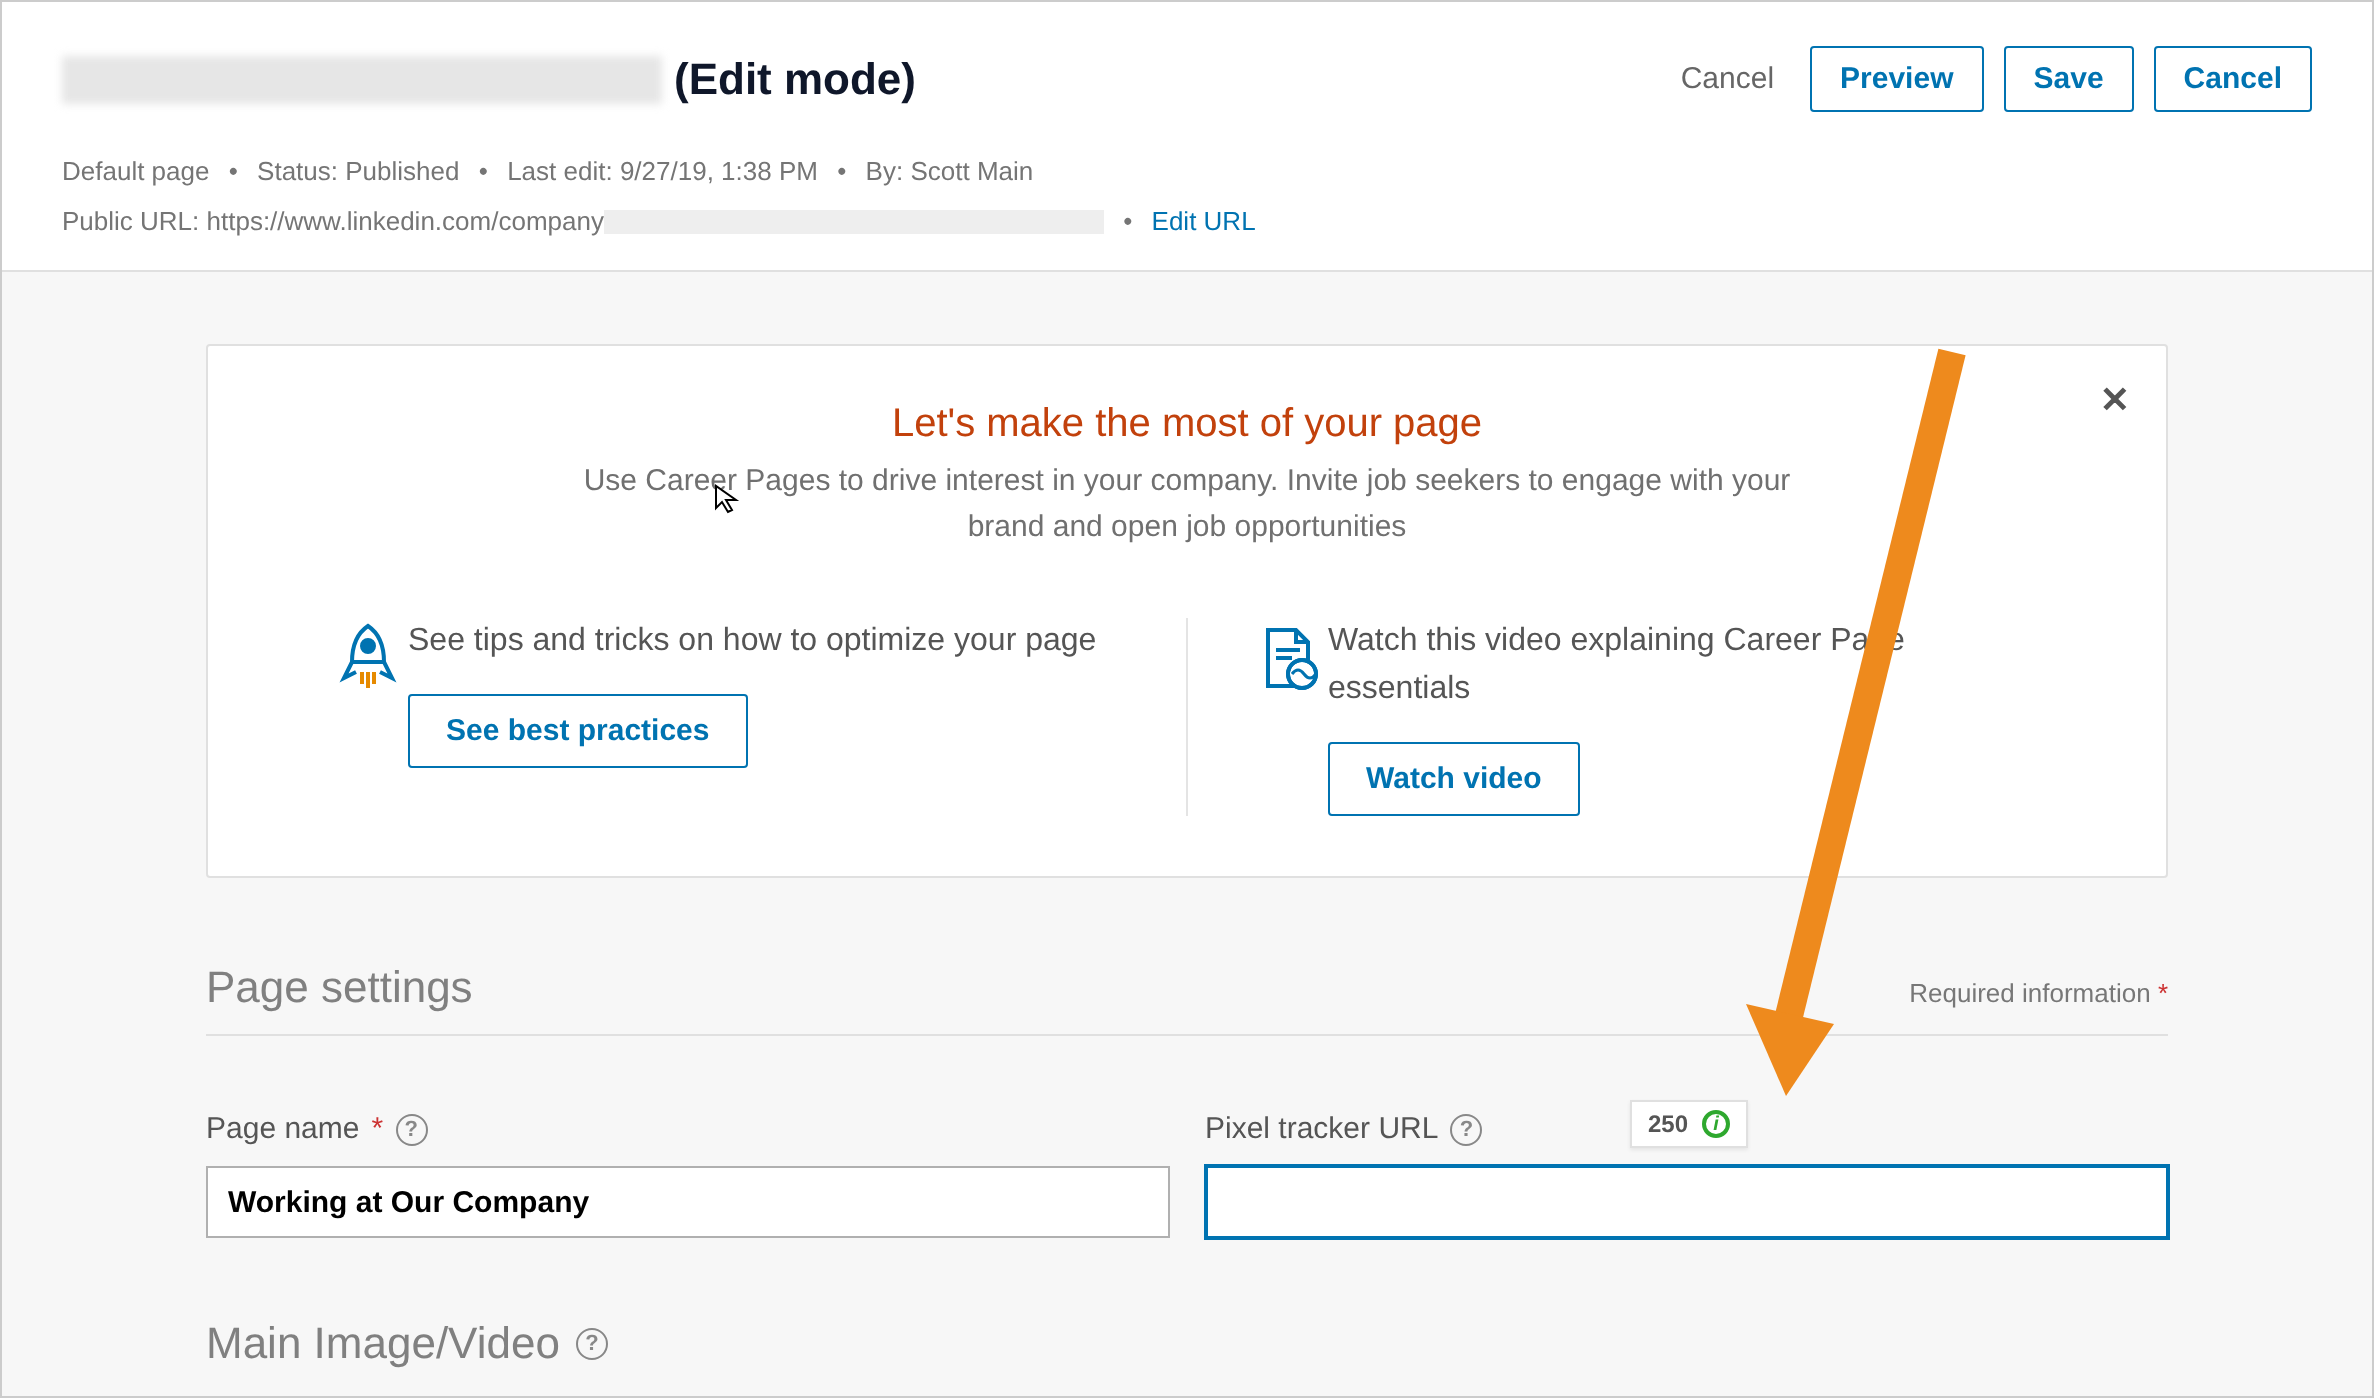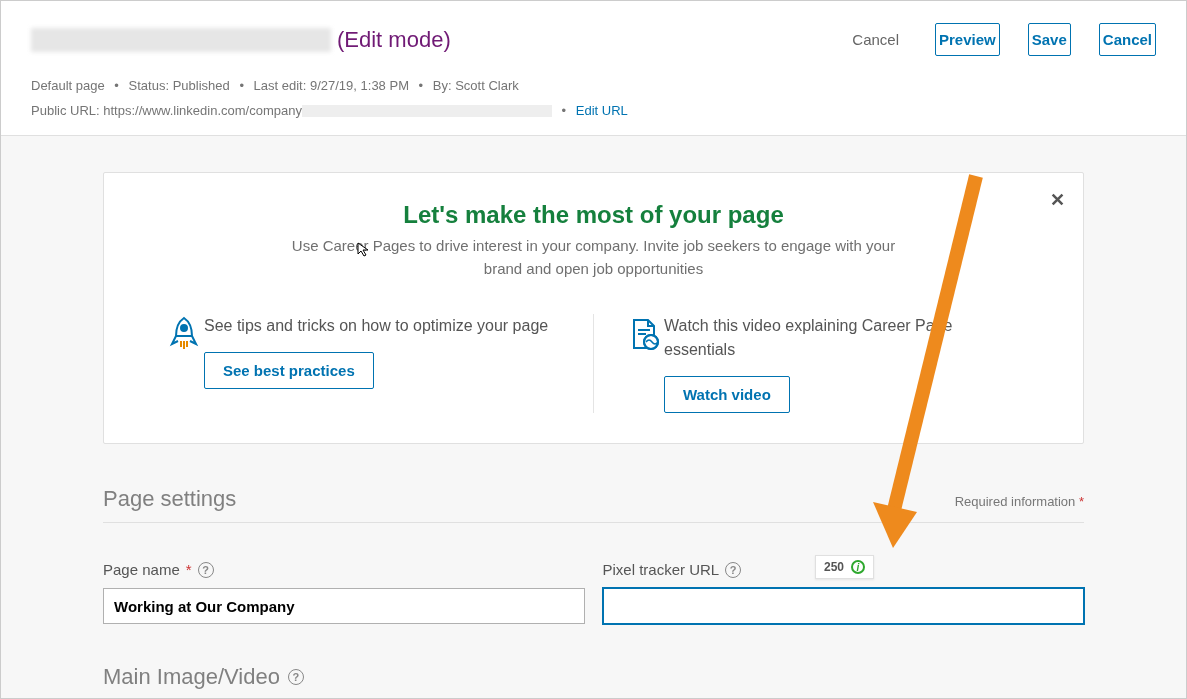--- a/index.html
+++ b/index.html
@@ -2,35 +2,35 @@
 <html><head>
 <meta charset="utf-8">
 <style>
 * { box-sizing: border-box; margin: 0; padding: 0; }
 body { font-family: -apple-system, BlinkMacSystemFont, "Segoe UI", Arial, sans-serif; background: #fff; color: #4a4a4a; font-size: 14px; width: 1187px; height: 699px; border: 1px solid #ccc; overflow: hidden; }
 
 .header { padding: 22px 30px 12px 30px; border-bottom: 1px solid #e0e0e0; }
 .header-top { display: flex; align-items: center; justify-content: space-between; }
 .title-area { display: flex; align-items: center; gap: 6px; }
 .title-blur { width: 300px; height: 24px; background: #e6e6e6; filter: blur(2px); }
-.edit-mode { color: #701a75; font-size: 22px; font-weight: 400; }
-.header-actions { display: flex; align-items: center; gap: 28px; }
+.edit-mode { color: #0f172a; font-size: 22px; font-weight: 700; }
+.header-actions { display: flex; align-items: center; gap: 10px; }
 .link-btn { color: #666; font-size: 15px; cursor: pointer; padding: 6px 8px; }
-.outline-btn { border: 1px solid #0073b1; color: #0073b1; background: #fff; padding: 7px 3px; font-size: 15px; font-weight: 600; cursor: pointer; border-radius: 2px; }
+.outline-btn { border: 1px solid #0073b1; color: #0073b1; background: #fff; padding: 7px 14px; font-size: 15px; font-weight: 600; cursor: pointer; border-radius: 2px; }
 
 .meta { color: #757575; font-size: 13px; margin-top: 18px; line-height: 1.9; }
 .meta .sep { margin: 0 6px; }
 .meta-redact { display:inline-block; width: 250px; height: 12px; background: #eee; vertical-align: middle; }
 .edit-url { color: #0073b1; cursor: pointer; }
 
 .body-area { background: #f7f7f7; padding: 36px 102px 0 102px; position: relative; height: 570px; }
 
 .promo { background: #fff; border: 1px solid #e0e0e0; border-radius: 2px; padding: 28px 30px 30px 30px; position: relative; }
 .promo-close { position: absolute; top: 16px; right: 18px; font-size: 18px; color: #555; cursor: pointer; font-weight: bold; }
-.promo-title { text-align: center; font-size: 24px; font-weight: 700; color: #15803d; }
+.promo-title { text-align: center; font-size: 20px; font-weight: 400; color: #c2410c; }
 .promo-sub { text-align: center; color: #707070; font-size: 15px; max-width: 620px; margin: 6px auto 0 auto; line-height: 1.5; }
 
 .promo-cols { display: flex; margin-top: 34px; }
 .promo-col { flex: 1; display: flex; align-items: flex-start; padding: 0 30px; }
 .promo-col:first-child { border-right: 1px solid #e4e4e4; }
 .promo-icon { width: 40px; flex: 0 0 40px; color: #0073b1; }
 .promo-text { color: #555; font-size: 16px; line-height: 1.5; }
 .promo-btn { border: 1px solid #0073b1; color: #0073b1; background: #fff; padding: 9px 18px; font-size: 15px; font-weight: 600; cursor: pointer; margin-top: 14px; border-radius: 2px; }
 
 .section-head { display: flex; justify-content: space-between; align-items: baseline; margin-top: 42px; border-bottom: 1px solid #e0e0e0; padding-bottom: 10px; }
@@ -72,21 +72,21 @@
   <div class="meta">
     <span>Default page</span>
     <span class="sep">•</span>
     <span>Status:</span>
     <span>Published</span>
     <span class="sep">•</span>
     <span>Last edit:</span>
     <span>9/27/19, 1:38 PM</span>
     <span class="sep">•</span>
     <span>By:</span>
-    <span>Scott Clark</span>
+    <span>Scott Main</span>
     <br>
     <span>Public URL:</span>
     <span>https://www.linkedin.com/company</span><span class="meta-redact"></span>
     <span class="sep">•</span>
     <span class="edit-url">Edit URL</span>
   </div>
 </div>
 
 <div class="body-area">
 

